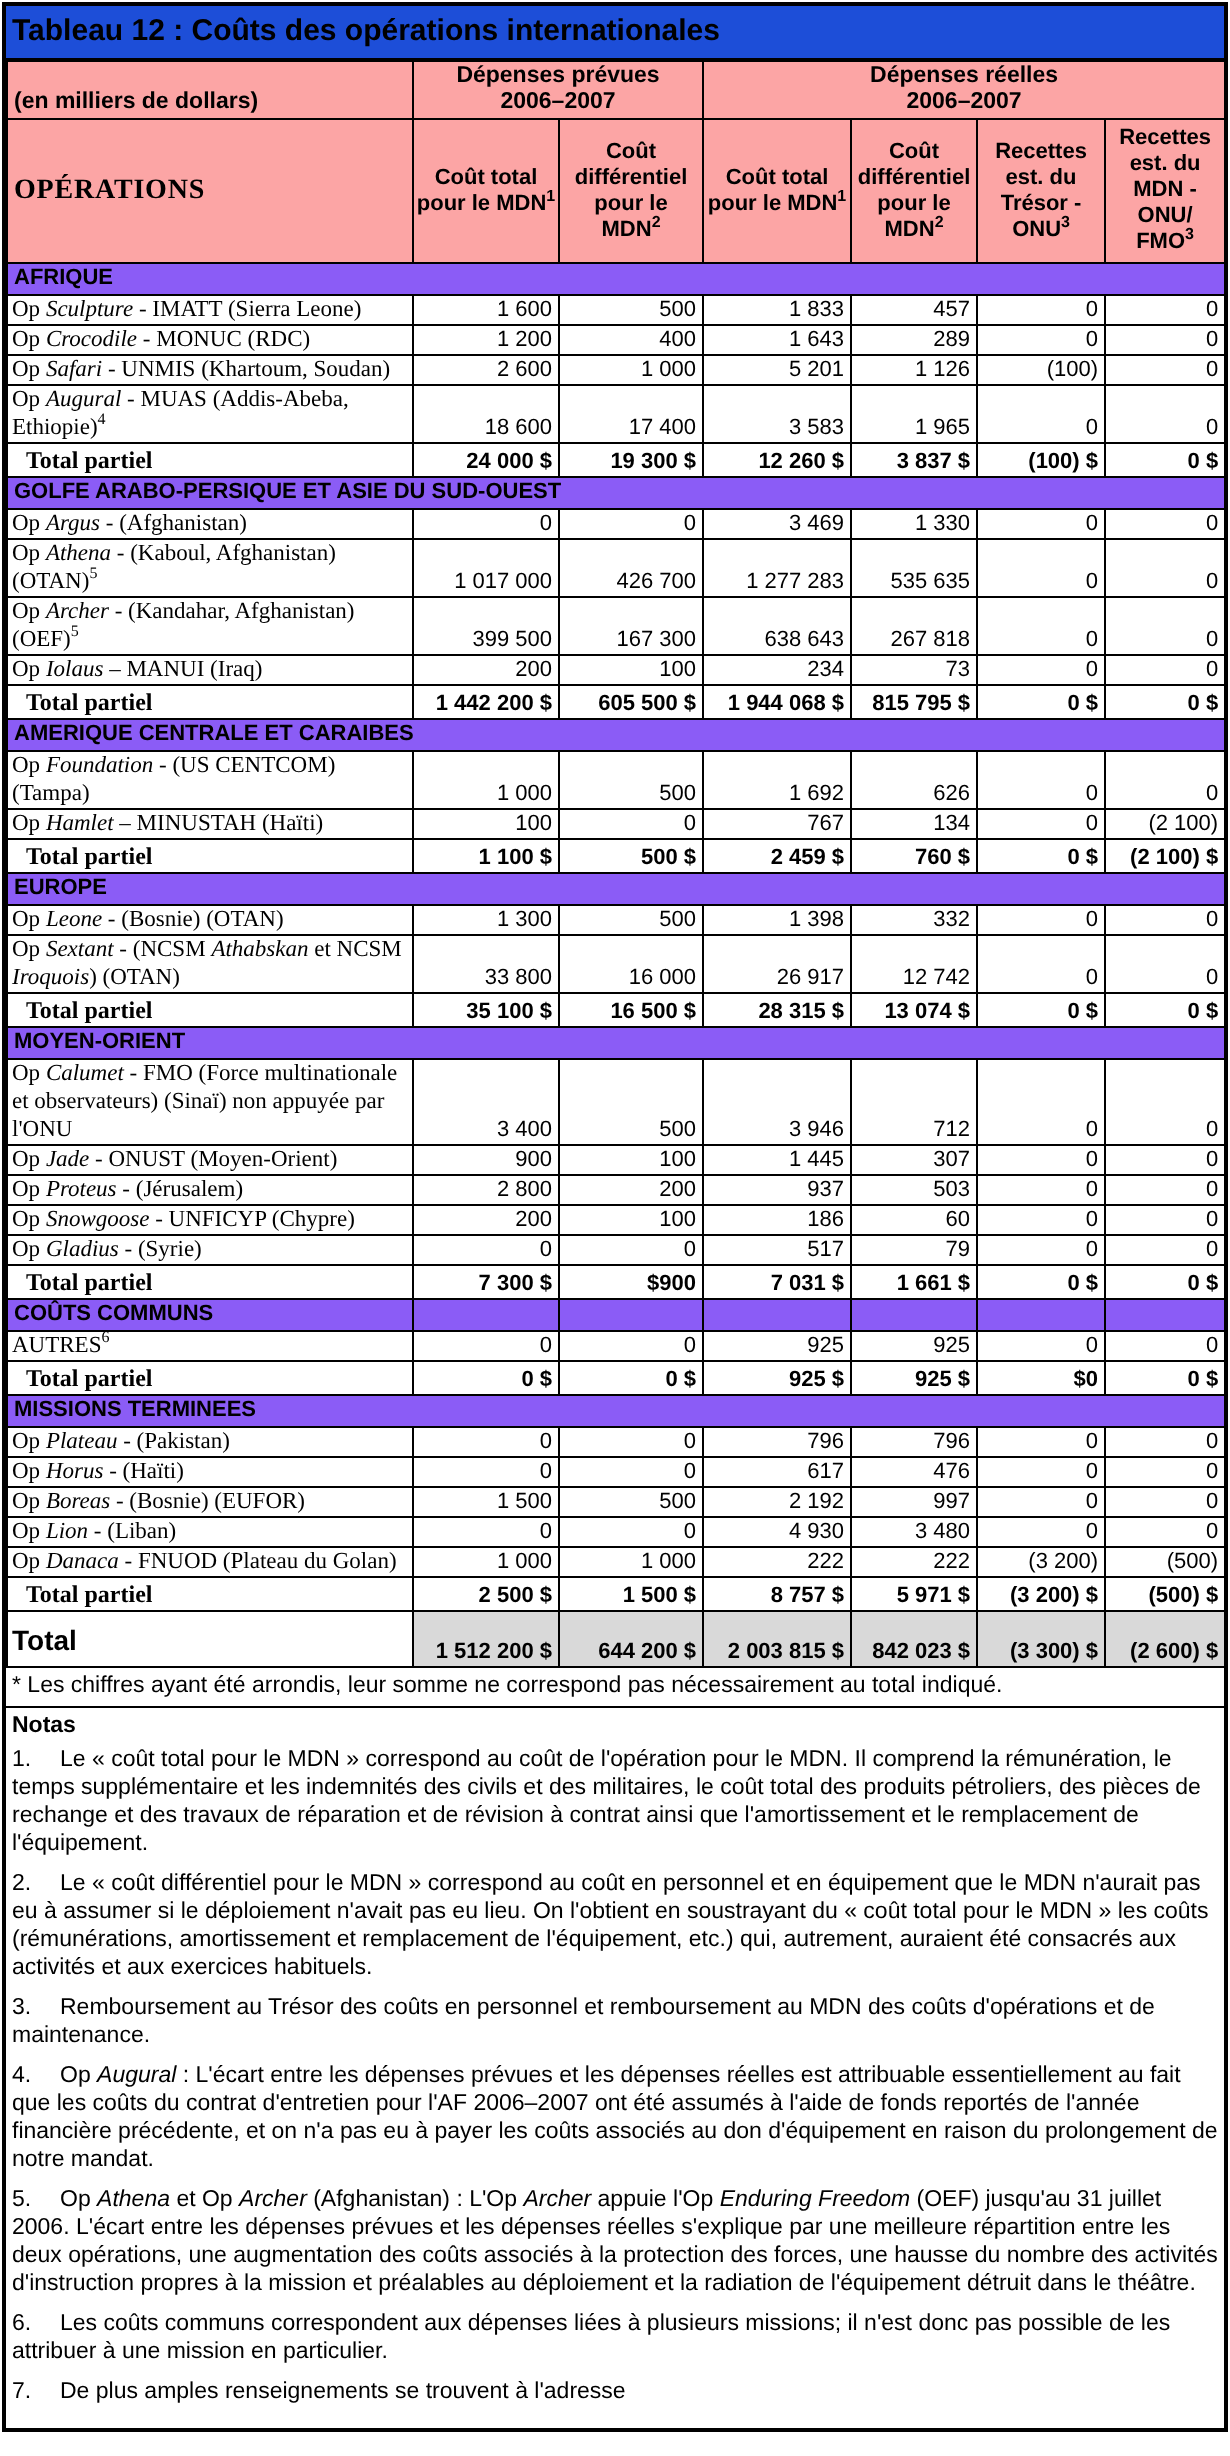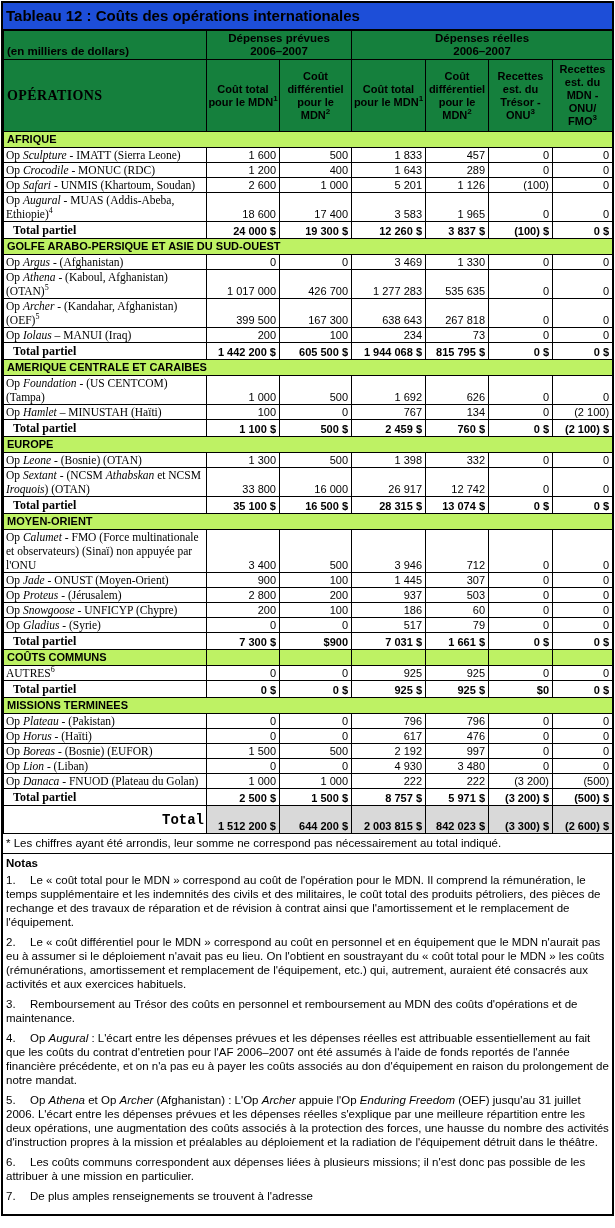--- a/index.html
+++ b/index.html
@@ -1,32 +1,32 @@
 <!DOCTYPE html>
 <html lang="fr"><head>
 <meta charset="utf-8">
 <style>
   html,body{margin:0;padding:0;background:#fff;}
   body{width:615px;font-family:"Liberation Sans",sans-serif;color:#000;}
   .wrapper{border:2px solid #000;margin:1px;}
   .title{font-size:15px;font-weight:bold;padding:4px 3px 5px 3px;border-bottom:1px solid #000;background:#1d4ed8;}
   table{width:100%;border-collapse:collapse;table-layout:fixed;}
   th,td{border:1px solid #000;}
-  thead th{background:#15803d;font-weight:bold;}
+  thead th{background:#fca5a5;font-weight:bold;}
   .units-cell{text-align:left;font-size:11.5px;vertical-align:bottom;padding:2px 3px;margin-left:12px;}
   .group-cell{text-align:center;font-size:11.5px;white-space:pre-line;line-height:13px;vertical-align:middle;}
   .operations-cell{text-align:left;font-family:"Liberation Serif",serif;font-size:14px;letter-spacing:.4px;padding:2px 3px;vertical-align:middle;margin-left:33px;}
   .colhead{font-size:11px;line-height:13px;text-align:center;padding:3px 1px;vertical-align:middle;font-weight:bold;}
-  .section-row td{background:#bef264;font-weight:bold;font-size:11px;padding:1px 3px;line-height:13px;}
+  .section-row td{background:#8b5cf6;font-weight:bold;font-size:11px;padding:1px 3px;line-height:13px;}
   .op-label{font-family:"Liberation Serif",serif;font-size:11.5px;line-height:14px;padding:0 2px;text-align:left;vertical-align:top;}
   .val{font-size:11px;text-align:right;padding:1px 3px;vertical-align:bottom;white-space:nowrap;}
   .subtotal-row td{font-weight:bold;}
   .subtotal-label{font-family:"Liberation Serif",serif;font-size:12px;padding:1px 2px 0 9px;text-align:left;}
   .grand-row td{font-weight:bold;}
-  .grand-label{font-family:Liberation Mono, monospace;font-size:14px;padding:6px 2px 5px 2px;text-align:right;}
+  .grand-label{font-family:Liberation Sans, sans-serif;font-size:14px;padding:6px 2px 5px 2px;text-align:left;}
   .grand-val{background:#d9d9d9;font-size:11px;text-align:right;padding:1px 3px;vertical-align:bottom;white-space:nowrap;}
   .footnote{font-size:11.5px;padding:3px 3px 4px 3px;border-bottom:1px solid #000;}
   .notes{padding:2px 3px 5px 3px;}
   .notes-title{font-weight:bold;font-size:11.5px;margin:1px 0 4px 0;}
   .note{font-size:11.5px;line-height:14px;margin:0 0 6px 0;}
   .note-num{display:inline-block;min-width:24px;}
   sup{font-size:8px;line-height:0;}
 </style>
 </head>
 <body>

